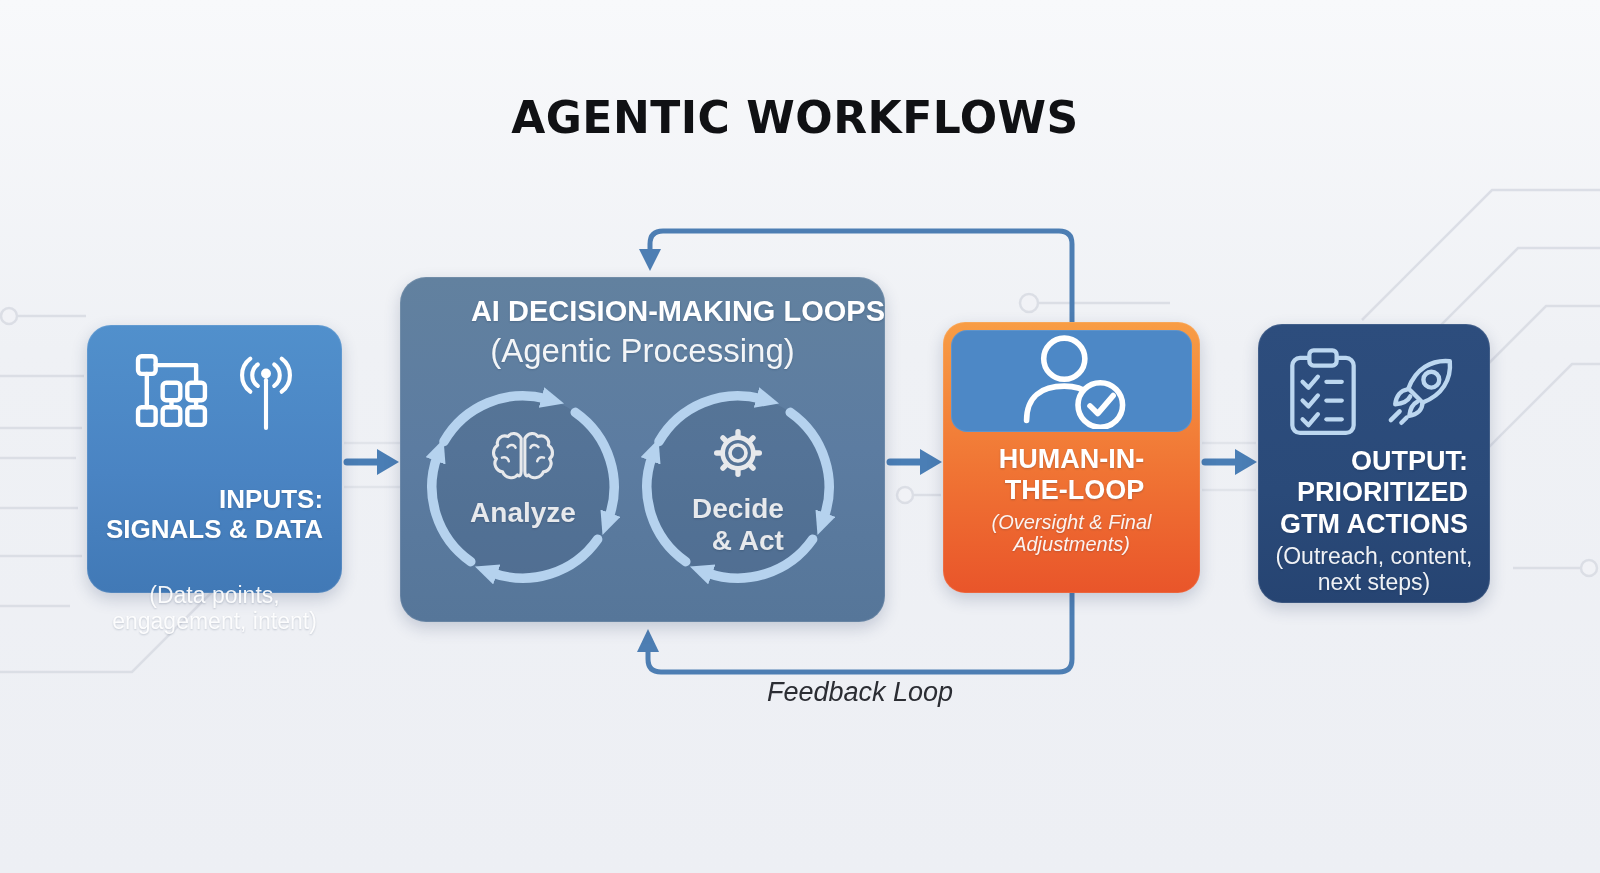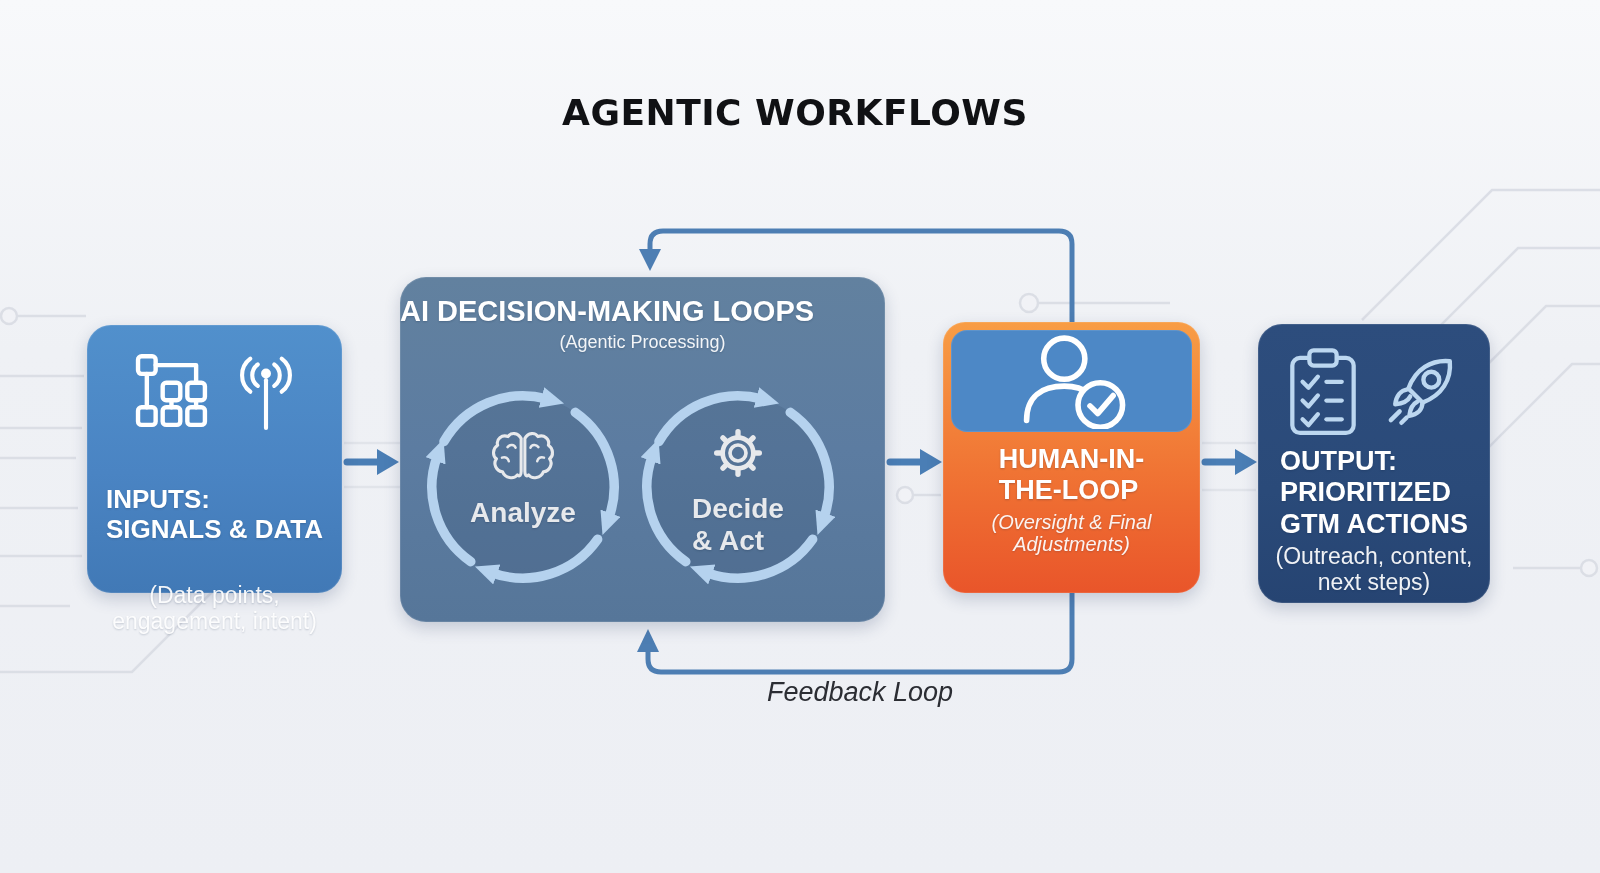--- a/index.html
+++ b/index.html
@@ -5,41 +5,41 @@
   html,body{margin:0;padding:0;}
   #canvas{
     position:relative;width:1600px;height:873px;overflow:hidden;
     background:linear-gradient(180deg,#f8f9fb 0%,#eff1f5 40%,#edeff4 100%);
     font-family:"Liberation Sans",sans-serif;
   }
   svg{display:block;}
   .layer{position:absolute;left:0;top:0;width:1600px;height:873px;pointer-events:none;}
   .page-title{
     position:absolute;left:0;right:26px;top:92px;text-align:center;
-    font-family:"DejaVu Sans",sans-serif;font-weight:700;font-size:36px;
+    font-family:"DejaVu Sans",sans-serif;font-weight:700;font-size:44px;
     letter-spacing:.5px;color:#101114;margin-left:16px;
   }
   .box{position:absolute;box-shadow:0 6px 16px rgba(45,65,105,.22), inset 0 0 0 1px rgba(255,255,255,.10);}
   .ml{white-space:pre-line;}
-  .node-heading{font-weight:700;color:#ffffff;text-shadow:0 1px 2px rgba(20,40,70,.25);text-align:left;line-height:1.16;}
+  .node-heading{font-weight:700;color:#ffffff;text-shadow:0 1px 2px rgba(20,40,70,.25);text-align:right;line-height:1.16;}
   .node-sub{font-weight:400;color:rgba(255,255,255,.93);text-shadow:0 1px 2px rgba(20,40,70,.2);text-align:center;line-height:1.13;}
 
   
   .inputs-box{left:87px;top:325px;width:255px;height:268px;border-radius:24px;
     background:linear-gradient(180deg,#5190cc 0%,#4a84c3 55%,#4179b6 100%);
     display:flex;flex-direction:column;align-items:center;gap:33px;}
   .inputs-box .icons{display:flex;align-items:flex-start;gap:14px;margin-top:26px;height:86px;}
   .inputs-box .node-heading{font-size:26px;margin-top:14px;}
   .inputs-box .node-sub{font-size:23px;margin-top:5px;}
 
   
   .ai-box{left:400px;top:277px;width:485px;height:345px;border-radius:26px;
     background:linear-gradient(180deg,#62819f 0%,#5c7ca1 50%,#567699 100%);}
   .ai-box .node-heading{font-size:29px;margin-top:18px;}
-  .ai-box .node-sub{font-size:18px;margin-top:3px;}
+  .ai-box .node-sub{font-size:33px;margin-top:3px;}
   .loop{position:absolute;width:212px;height:212px;display:flex;flex-direction:column;align-items:center;}
   .loop-analyze{left:17px;top:104px;}
   .loop-decide{left:232px;top:104px;}
   .loop .ring{position:absolute;left:0;top:0;}
   .loop .node-heading{font-size:28px;}
   .loop-analyze .glyph{margin-top:46px;}
   .loop-analyze .node-heading{margin-top:10px;}
   .loop-decide .glyph{margin-top:42px;}
   .loop-decide .node-heading{margin-top:10px;}
 

